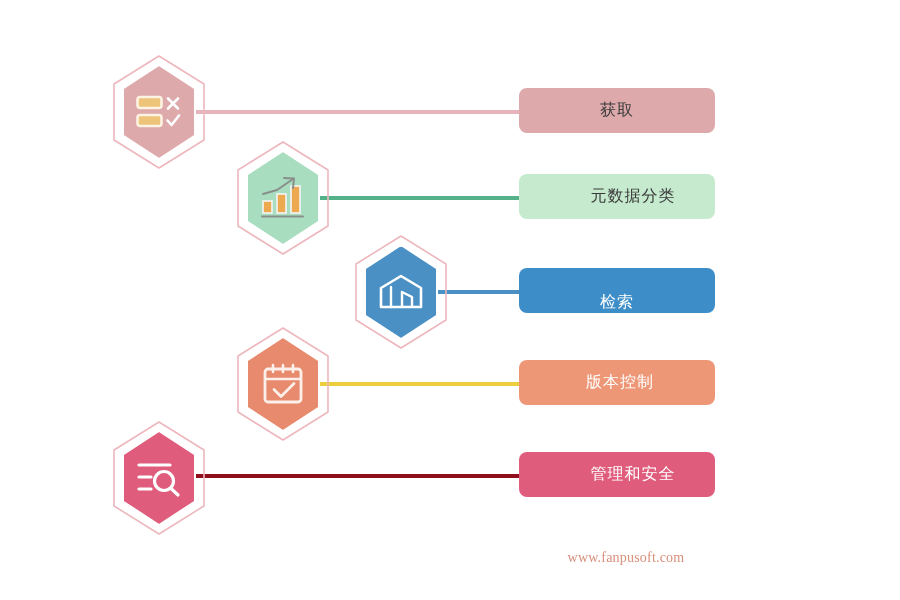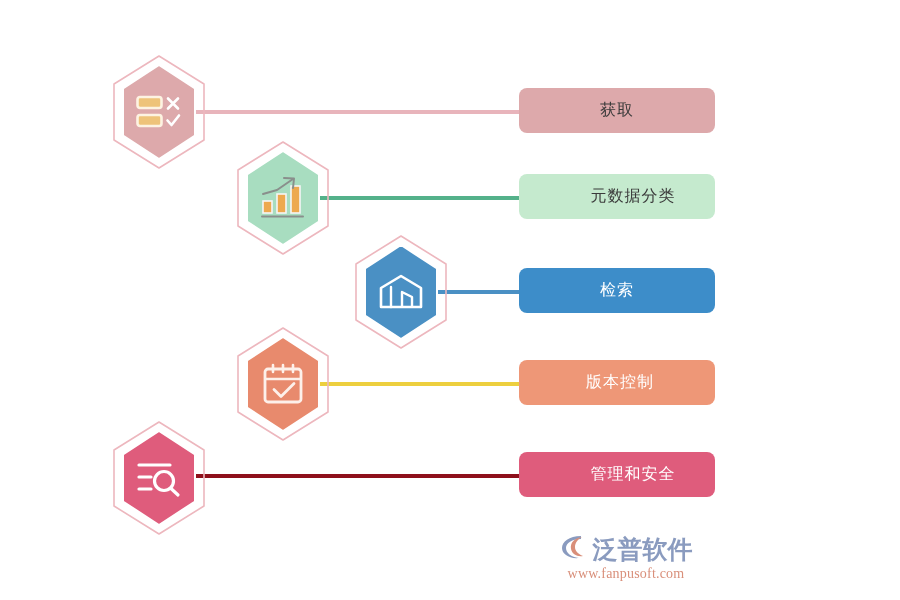--- a/index.html
+++ b/index.html
@@ -128,21 +128,21 @@
       <div class="connector" style="left: 190px; top: 474px; width: 336px; background: rgb(142, 15, 27);"></div>
     </div>
 
   <div id="pill-layer">
       <div class="pill" style="left: 519px; top: 88px; background: rgb(221, 169, 171);">
         <span class="pill-text" style="color: rgb(59, 59, 59);">获取</span>
       </div>
       <div class="pill" style="left: 519px; top: 174px; background: rgb(197, 234, 206); padding-left: 32px;">
         <span class="pill-text" style="color: rgb(59, 59, 59);">元数据分类</span>
       </div>
-      <div class="pill" style="left: 519px; top: 268px; background: rgb(61, 141, 201);">
+      <div class="pill" style="left: 519px; top: 268px; background: rgb(61, 141, 201); align-items: flex-end;">
         <span class="pill-text" style="color: rgb(255, 255, 255);">检索</span>
       </div>
       <div class="pill" style="left: 519px; top: 360px; background: rgb(238, 151, 119); padding-left: 6px;">
         <span class="pill-text" style="color: rgb(255, 255, 255);">版本控制</span>
       </div>
       <div class="pill" style="left: 519px; top: 452px; background: rgb(223, 92, 124); padding-left: 32px;">
         <span class="pill-text" style="color: rgb(255, 255, 255);">管理和安全</span>
       </div>
     </div>
 
@@ -245,25 +245,16 @@
             <path d="M3 19 L15 19" stroke="#ffffff" stroke-width="3.2" stroke-linecap="round"></path>
             <path d="M3 31 L15 31" stroke="#ffffff" stroke-width="3.2" stroke-linecap="round"></path>
             <circle cx="28" cy="23" r="9.5" fill="none" stroke="#ffffff" stroke-width="3.2"></circle>
             <path d="M35 30.5 L42 37" stroke="#ffffff" stroke-width="3.2" stroke-linecap="round"></path>
           </svg>
         </div>
       </div>
     </div>
 
   <div id="watermark">
-    <div class="wm-top">
-      <span>
-        <svg width="30" height="28" viewBox="0 0 30 28">
-          <path d="M21 3 C9 3 2 9 2 15 C2 21 9 26 19 25 C11 24 6 20 6 15 C6 10 12 6 21 6 Z" fill="#8a9bbf"></path>
-          <path d="M22 4 C14 5 10 10 11 16 C12 21 17 24 23 23 C18 21 15 18 15 14 C15 10 18 6 22 4 Z" fill="#d98f7a"></path>
-        </svg>
-      </span>
-      <span class="wm-name">泛普软件</span>
-    </div>
     <div class="wm-url">www.fanpusoft.com</div>
   </div>
 
 </div>
 
 </body></html>

